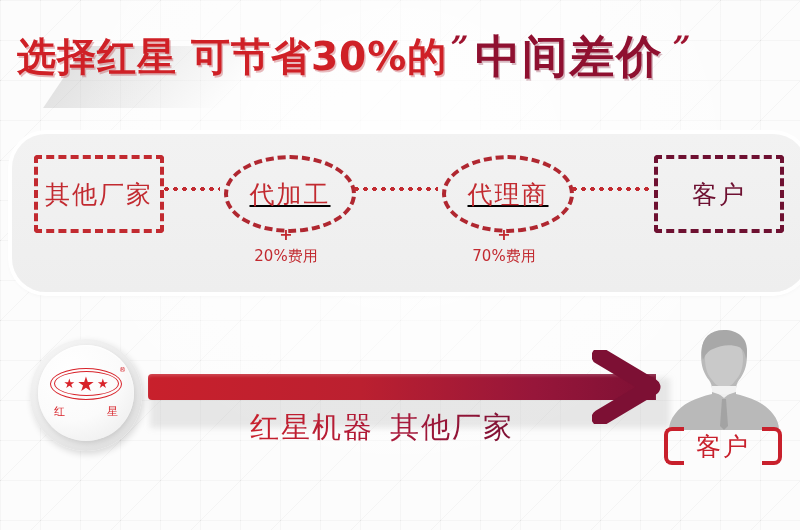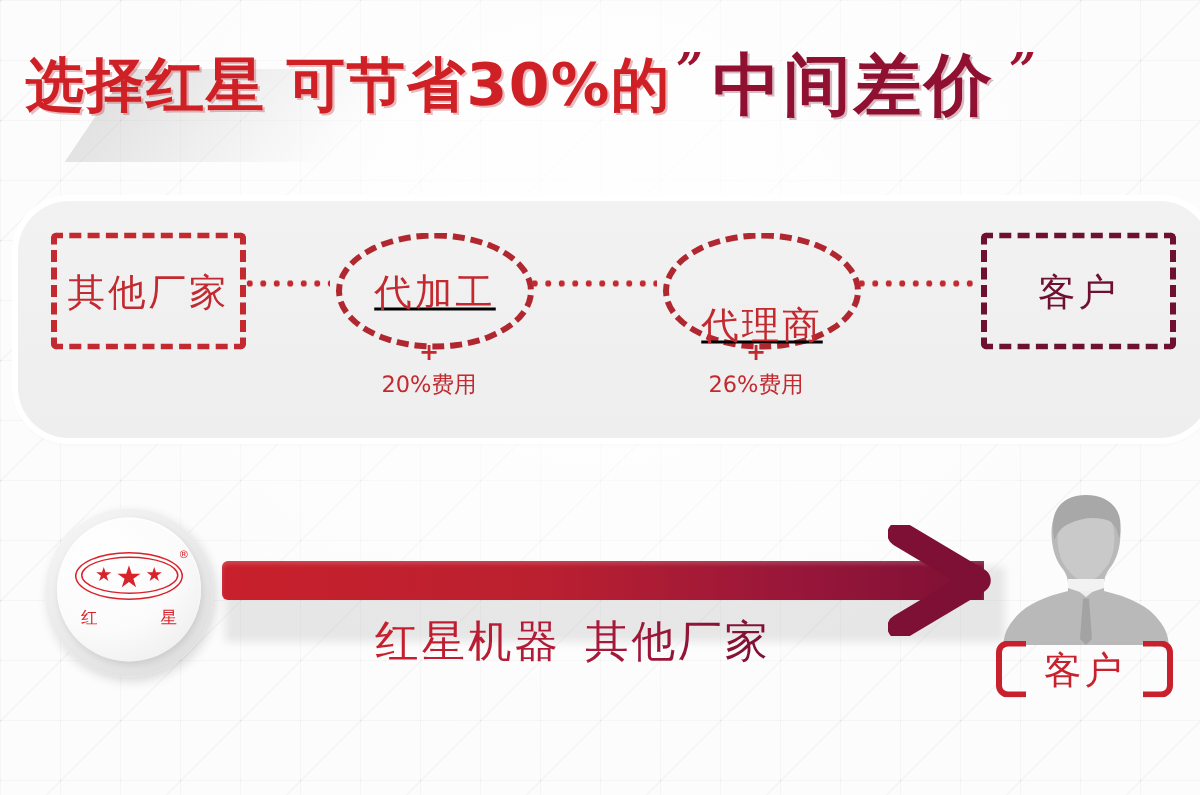--- a/index.html
+++ b/index.html
@@ -73,21 +73,21 @@
     border:4px dashed #c22a30;border-radius:4px;
   }
   .n-rect.dark{border-color:#6e1031;}
   .n-oval{
     width:124px;height:70px;top:21px;
     border:4px dashed #b02730;border-radius:50%/50%;text-decoration:underline;
   }
 
   #node1{left:22px;}
   #node2{left:212px;}
-  #node3{left:430px;align-items:flex-end;}
+  #node3{left:430px;}
   #node4{left:642px;}
 
   .dots{
     position:absolute;top:53px;height:4px;
     background-image:radial-gradient(circle, #c22a30 45%, rgba(0,0,0,0) 46%);
     background-size:9px 4px;background-repeat:repeat-x;
   }
   #dots1{left:150px;width:58px;}
   #dots2{left:340px;width:86px;}
   #dots3{left:558px;width:80px;}
@@ -208,21 +208,21 @@
         <span>客户</span>
       </div>
 
       <div class="fee" id="fee1">
         <div class="plus">+</div>
         <div class="amt">20%费用</div>
       </div>
 
       <div class="fee" id="fee2">
         <div class="plus">+</div>
-        <div class="amt">26%费用</div>
+        <div class="amt">70%费用</div>
       </div>
 
     </div>
   </div>
 
   <div class="logo-cast"></div>
   <div class="logo-wrap">
     <div class="logo-shadow"></div>
     <div class="logo-face">
       <div class="logo-oval">

